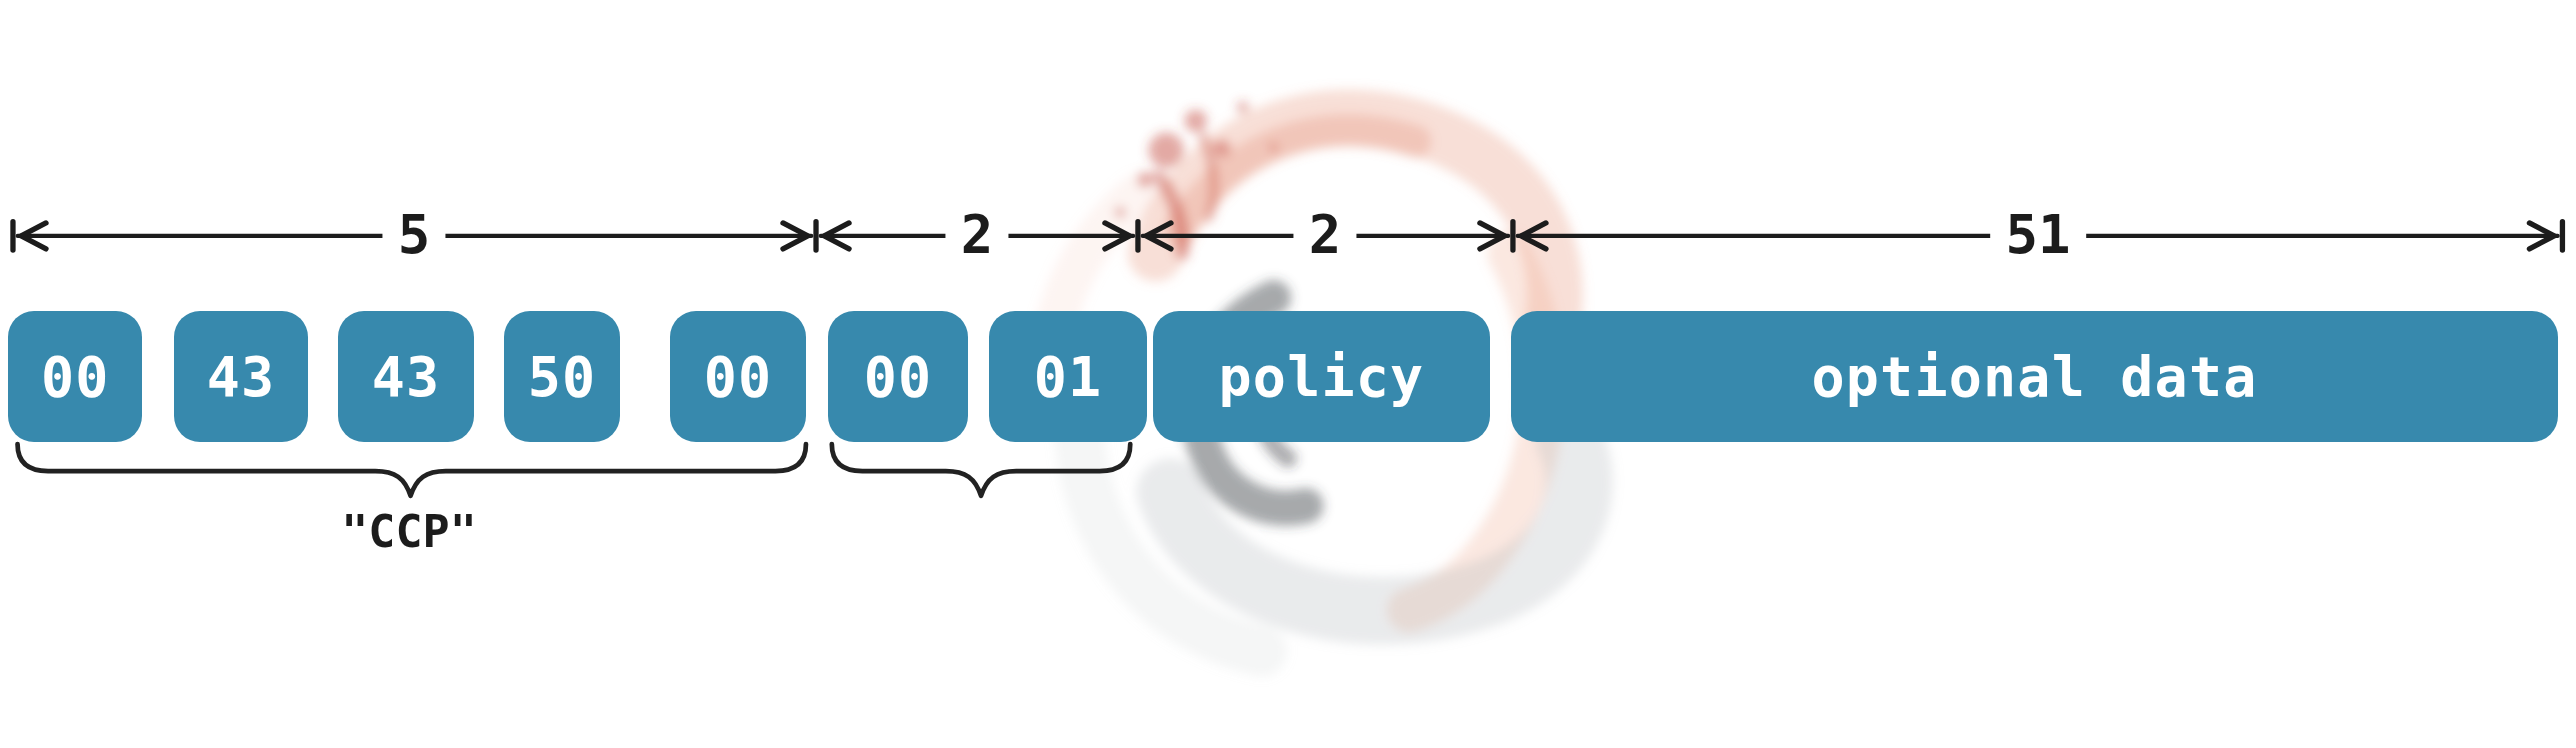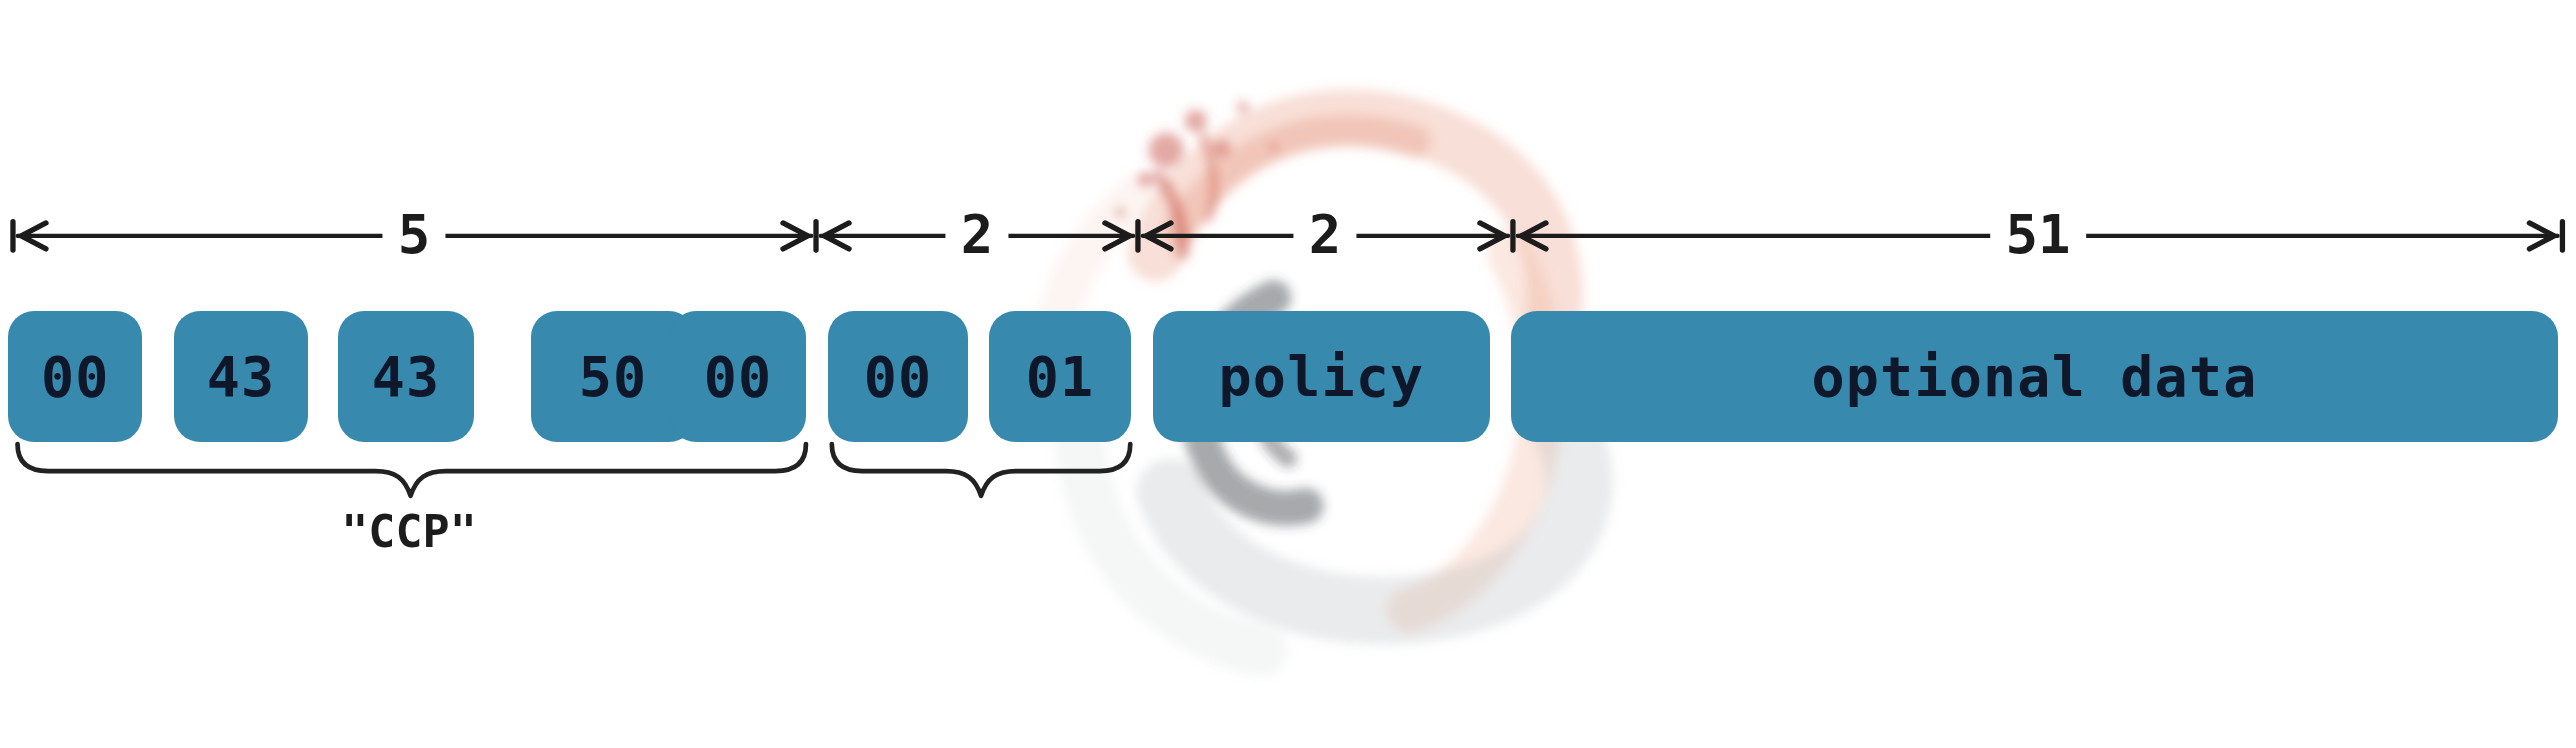--- a/index.html
+++ b/index.html
@@ -15,21 +15,21 @@
   .wm{z-index:0;}
   
   .arrows{z-index:2;}
   
   .cell{
     position:absolute;
     top:311px;height:131px;
     background:#3789ad;
     border-radius:26px;
     display:flex;align-items:center;justify-content:center;
-    color:#0f172a;
+    color:#ffffff;
     font-size:55px;
     font-weight:bold;
     letter-spacing:1.2px;
     z-index:3;
   }
   
   .size-label{
     position:absolute;
     top:235px;
     transform:translate(-50%,-50%);
@@ -130,24 +130,24 @@
   </svg>
 
   <div class="size-label" style="left:414px">5</div>
   <div class="size-label" style="left:977px">2</div>
   <div class="size-label" style="left:1325px">2</div>
   <div class="size-label" style="left:2038px">51</div>
 
   <div class="cell" style="left:8.3px;width:134px">00</div>
   <div class="cell" style="left:174px;width:134px">43</div>
   <div class="cell" style="left:338px;width:136px">43</div>
-  <div class="cell" style="left:531px;width:164px">50</div>
+  <div class="cell" style="left:504px;width:116px">50</div>
   <div class="cell" style="left:670px;width:136px">00</div>
   <div class="cell" style="left:828px;width:140px">00</div>
-  <div class="cell" style="left:989px;width:142px">01</div>
+  <div class="cell" style="left:989px;width:158px">01</div>
   <div class="cell" style="left:1511px;width:1047px">optional data</div>
   <div class="cell" style="left:1153px;width:337px">policy</div>
 
   <svg class="layer braces" style="top:430px" width="2576" height="94" viewBox="0 0 4369 160" stroke="#222222" stroke-width="8" fill="none" stroke-linecap="round" stroke-linejoin="round">
     <path d="M 22 24 C 22 52, 36 70, 74 70 L 631 70 C 665 70, 681 82, 691 112
          C 701 82, 717 70, 751 70 L 1312 70 C 1350 70, 1364 52, 1364 24"></path>
     <path d="M 1408 24 C 1408 52, 1422 70, 1460 70 L 1602 70 C 1636 70, 1652 82, 1662 112
          C 1672 82, 1688 70, 1722 70 L 1864 70 C 1902 70, 1916 52, 1916 24"></path>
   </svg>
 

